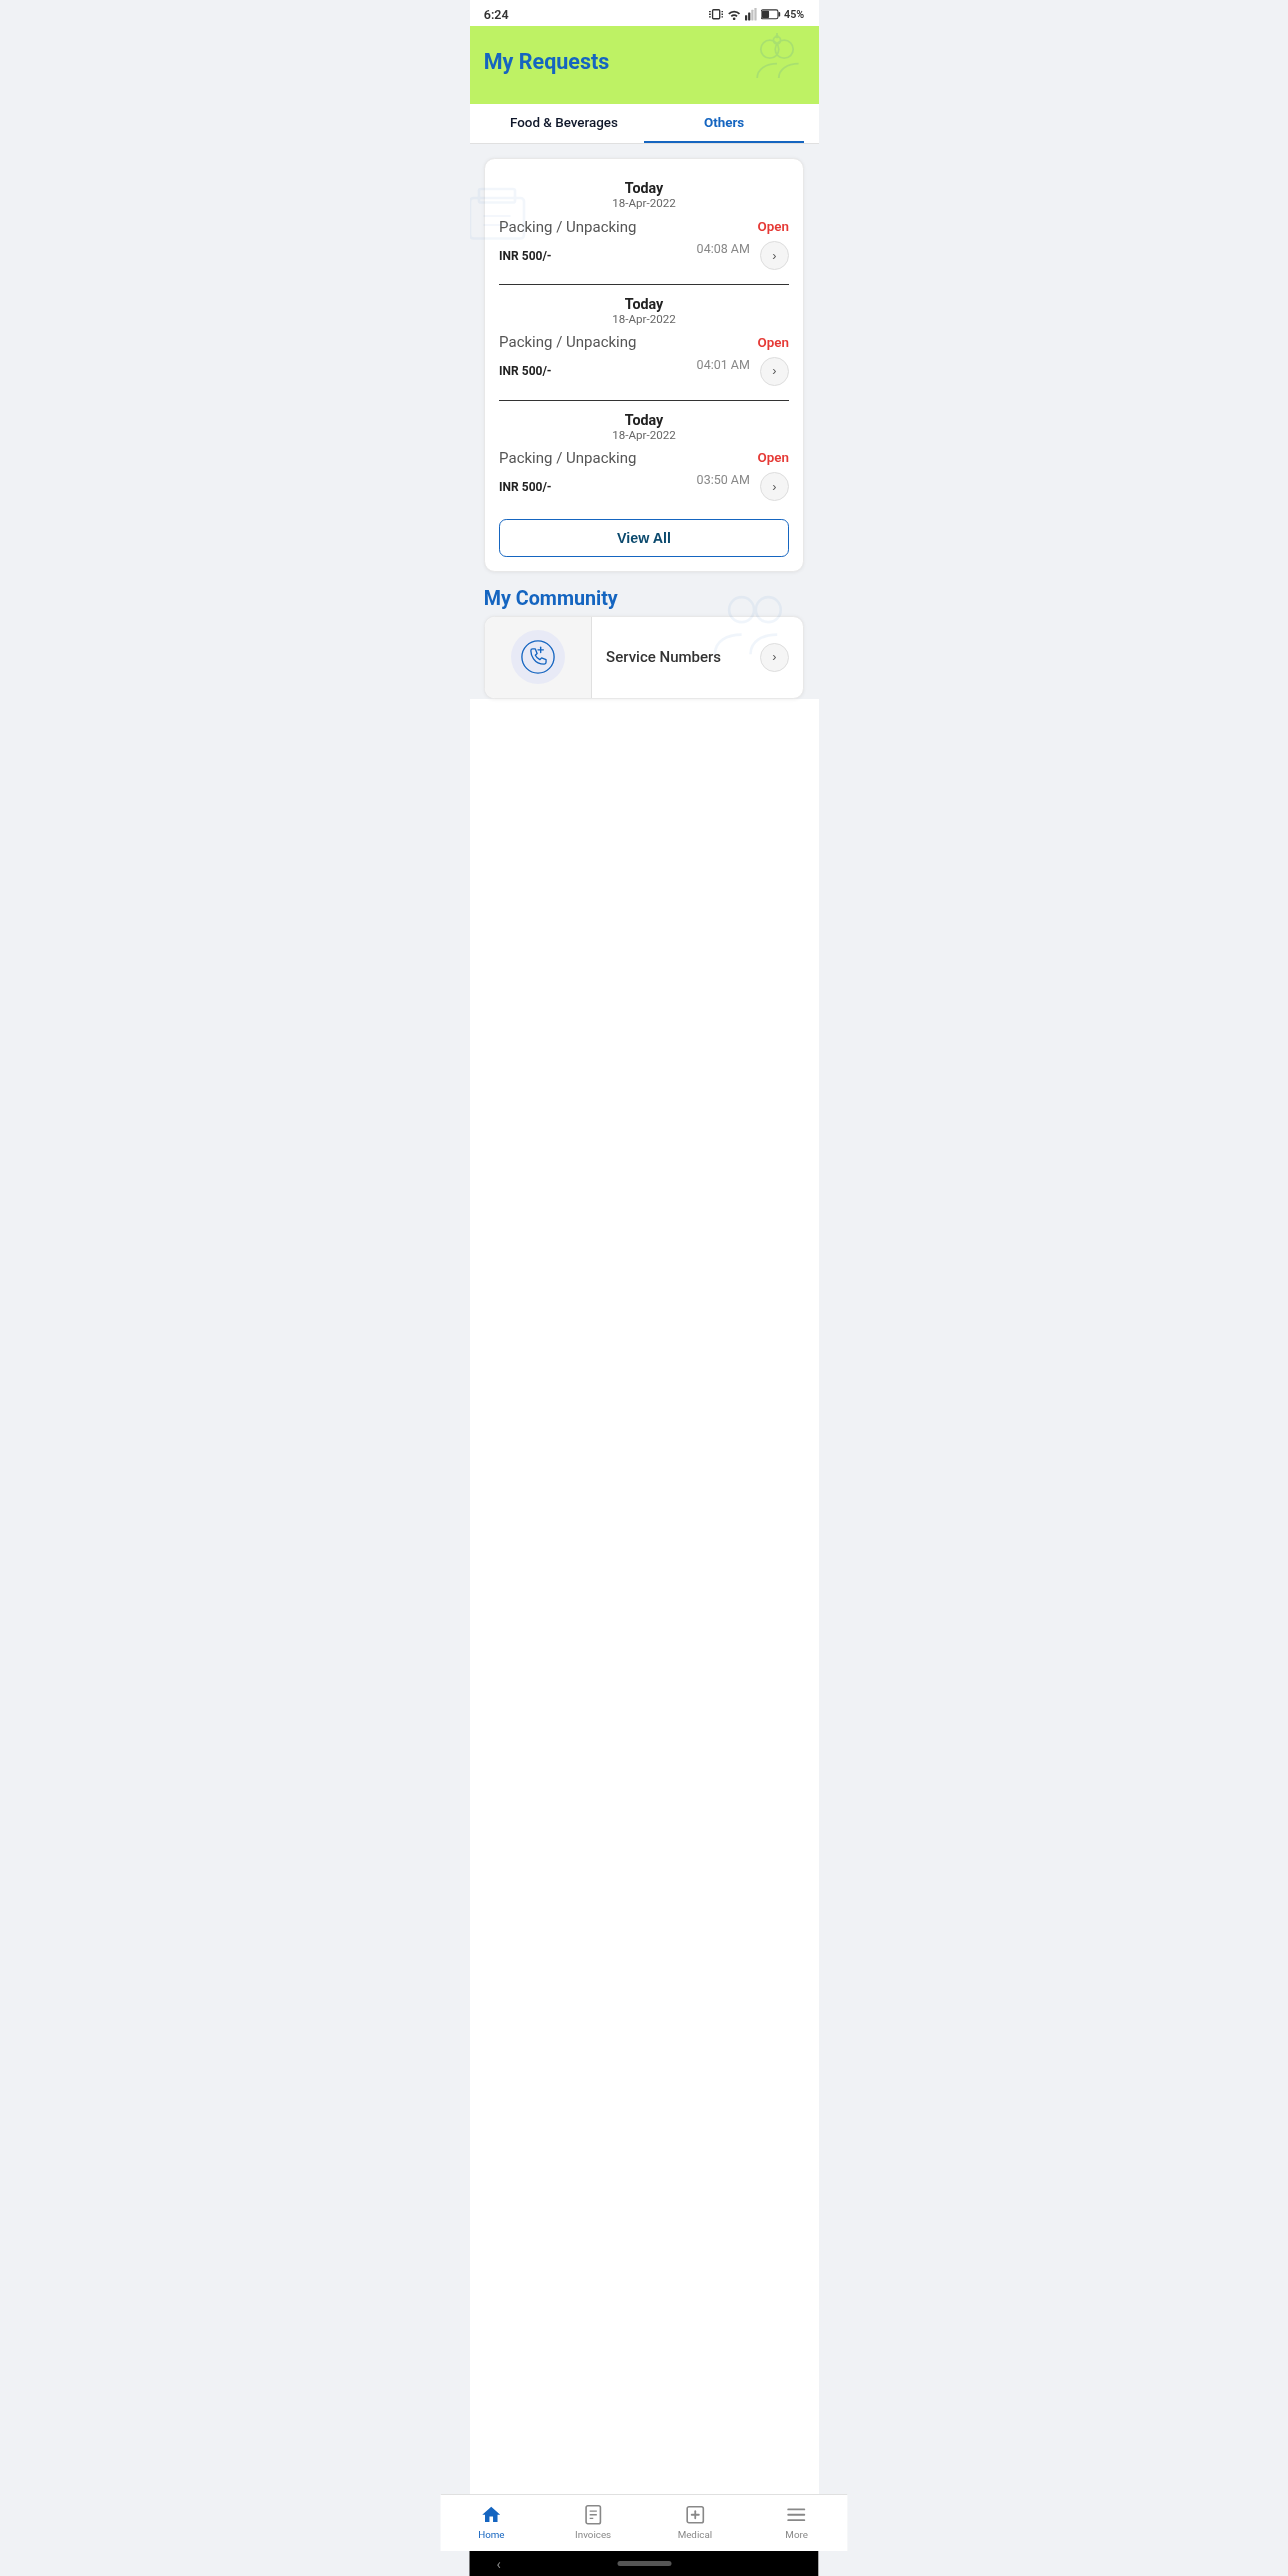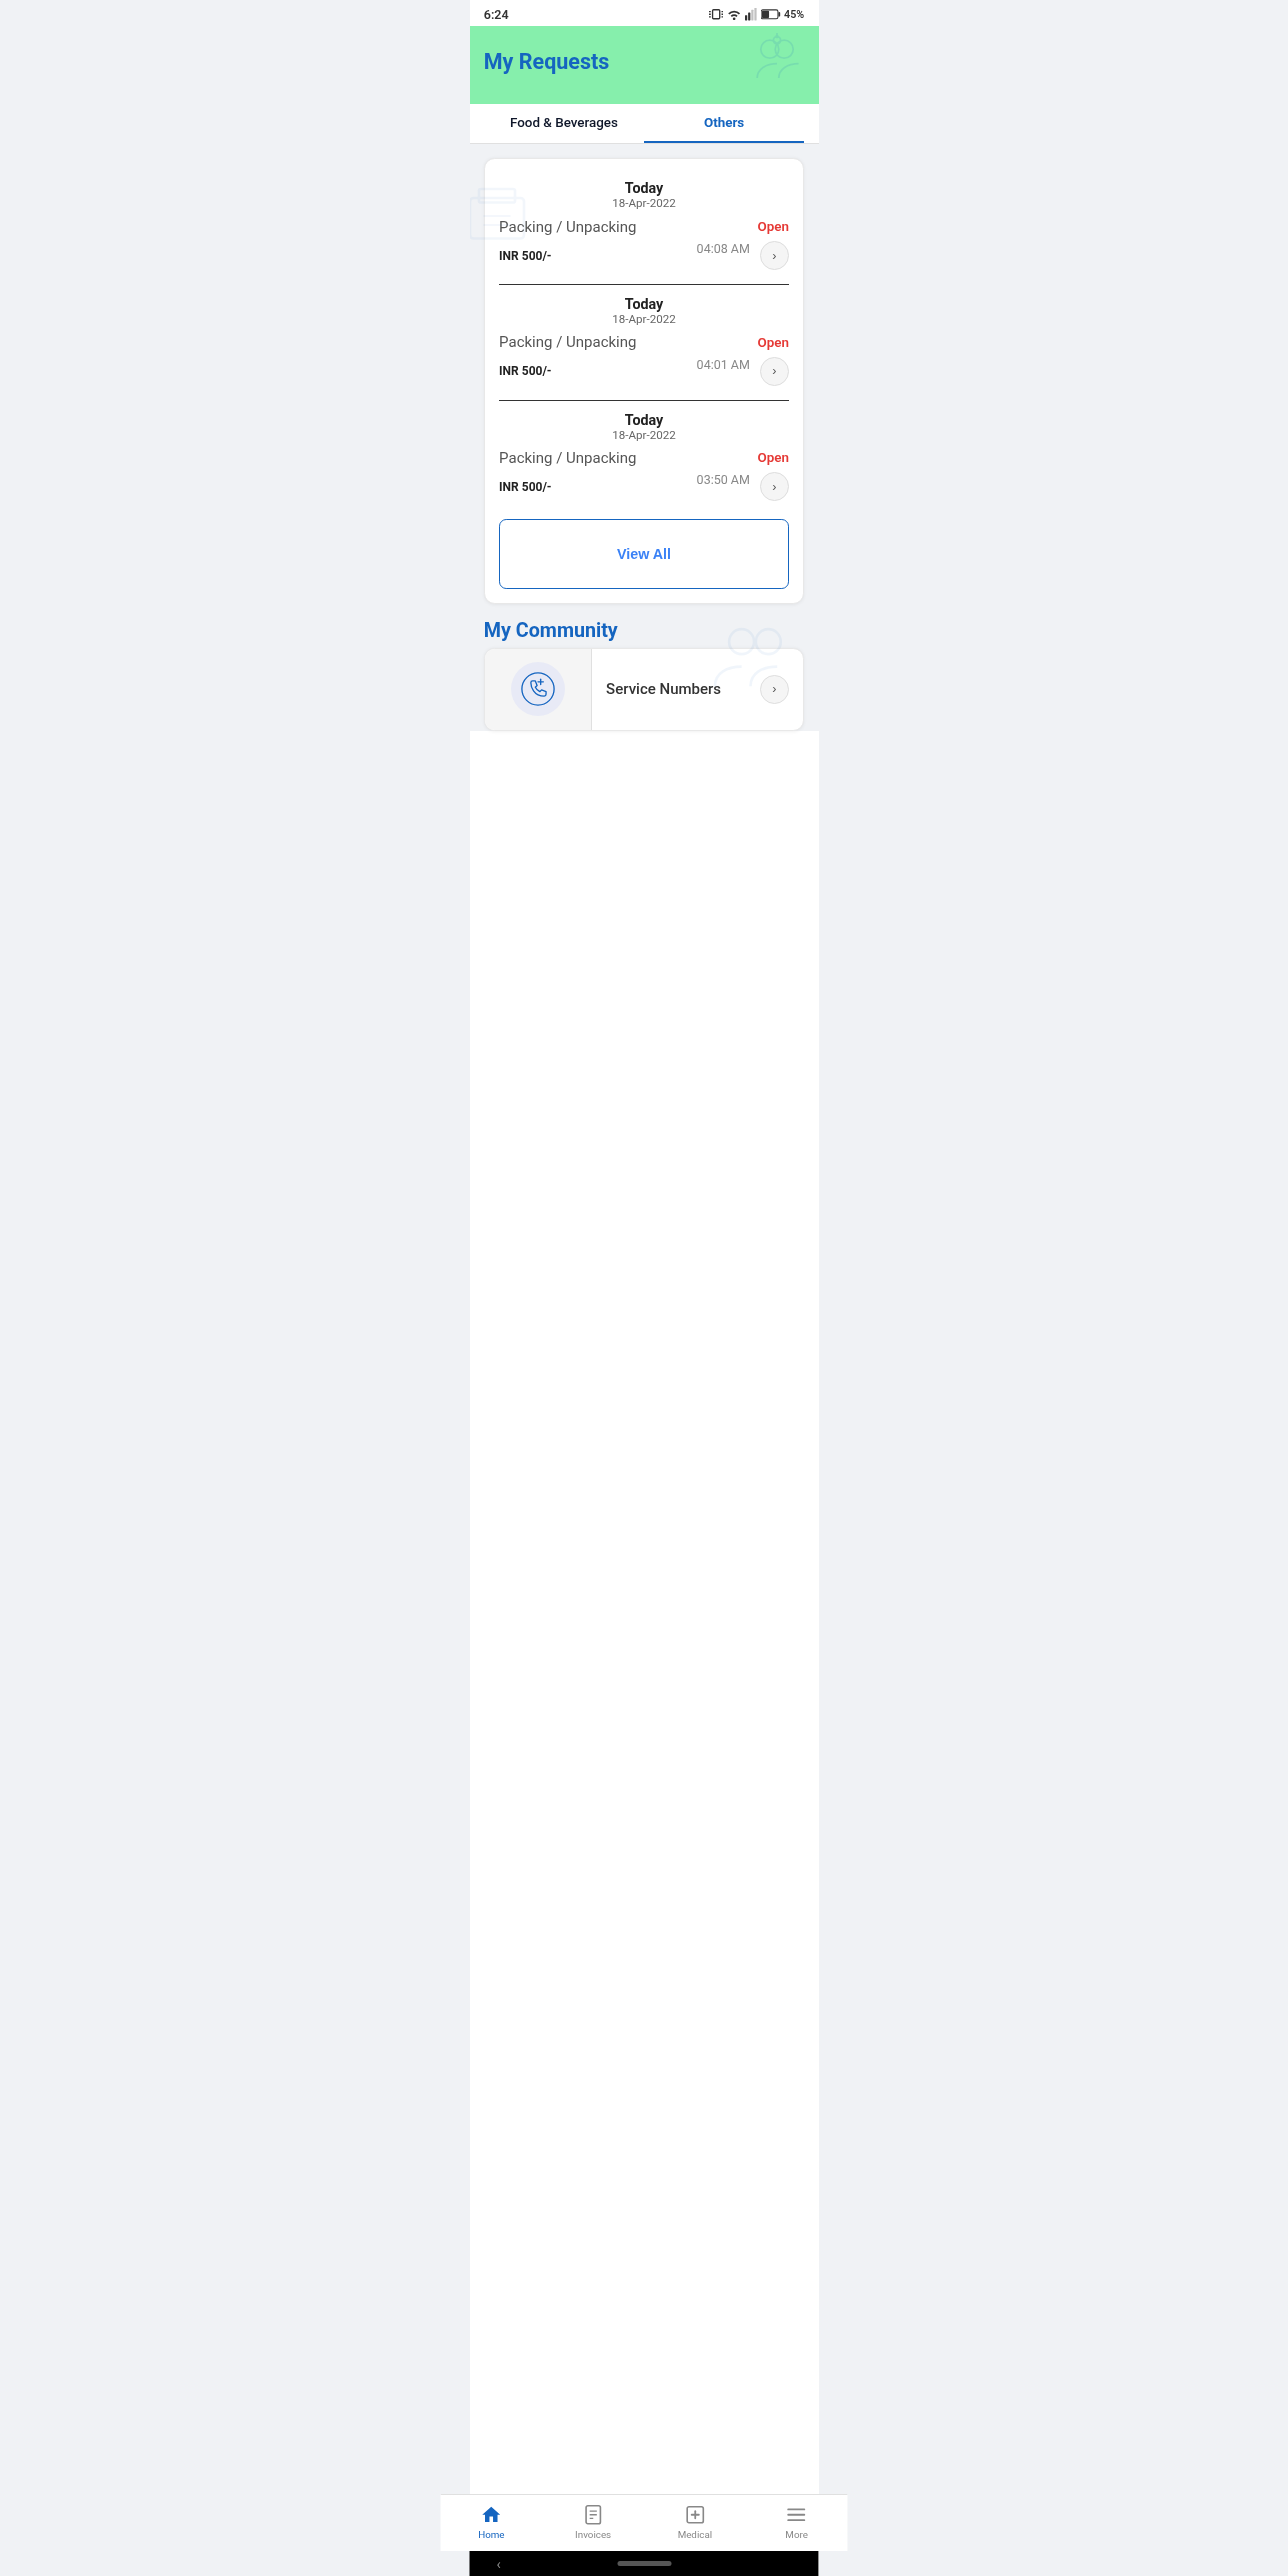--- a/index.html
+++ b/index.html
@@ -37,21 +37,21 @@
     .status-icons {
       display: flex;
       align-items: center;
       gap: 3.6px;
       font-size: 10.7px;
       color: #333;
     }
 
     
     .header {
-      background: #86efac;
+      background: #bef264;
       padding: 7.2px 14.3px 14.3px;
       display: flex;
       align-items: center;
       justify-content: space-between;
       position: relative;
     }
 
     .header-title {
       font-size: 21.5px;
       font-weight: 700;
@@ -172,25 +172,25 @@
       align-items: center;
       justify-content: center;
       cursor: pointer;
       color: #555;
       font-size: 12.5px;
     }
 
     
     .view-all-btn {
       width: 100%;
-      padding: 26px;
+      padding: 10px;
       border: 1.8px solid #1565C0;
       background: transparent;
       border-radius: 7.2px;
-      color: #3b82f6;
+      color: #0c4a6e;
       font-size: 14.3px;
       font-weight: 600;
       cursor: pointer;
       margin-top: 10.7px;
       text-align: center;
     }
 
     
     .section-title {
       font-size: 19.7px;

